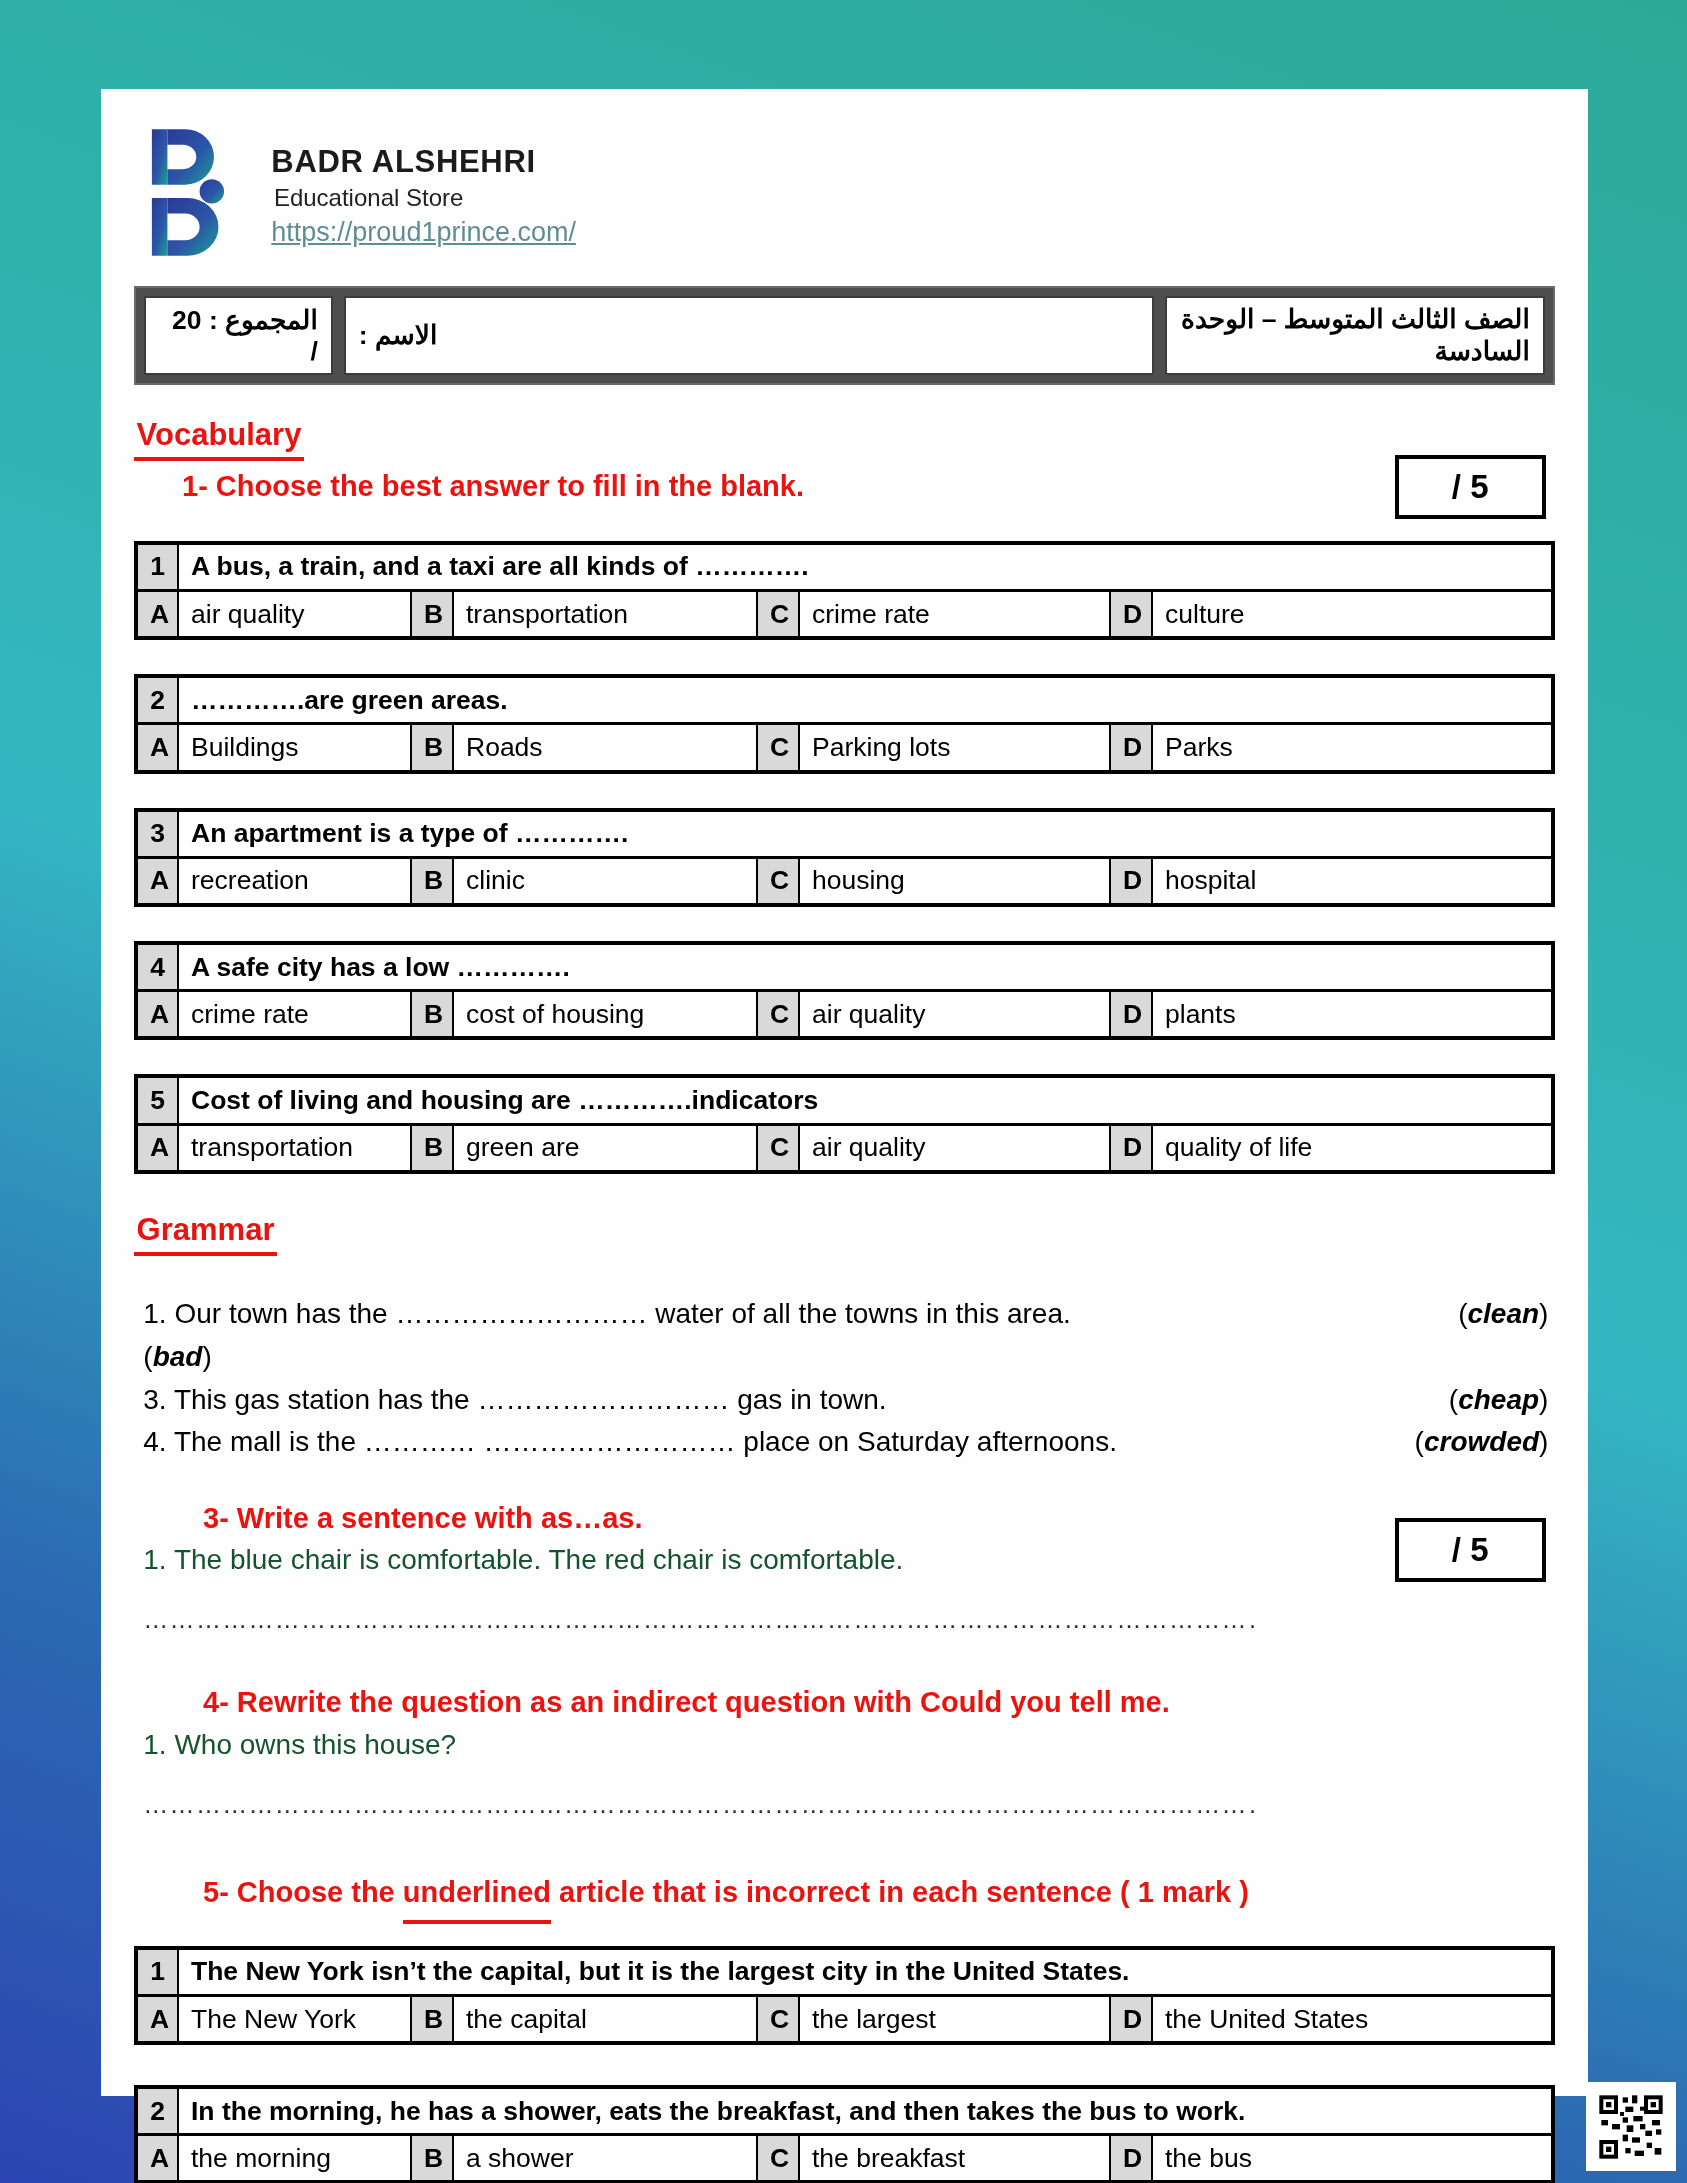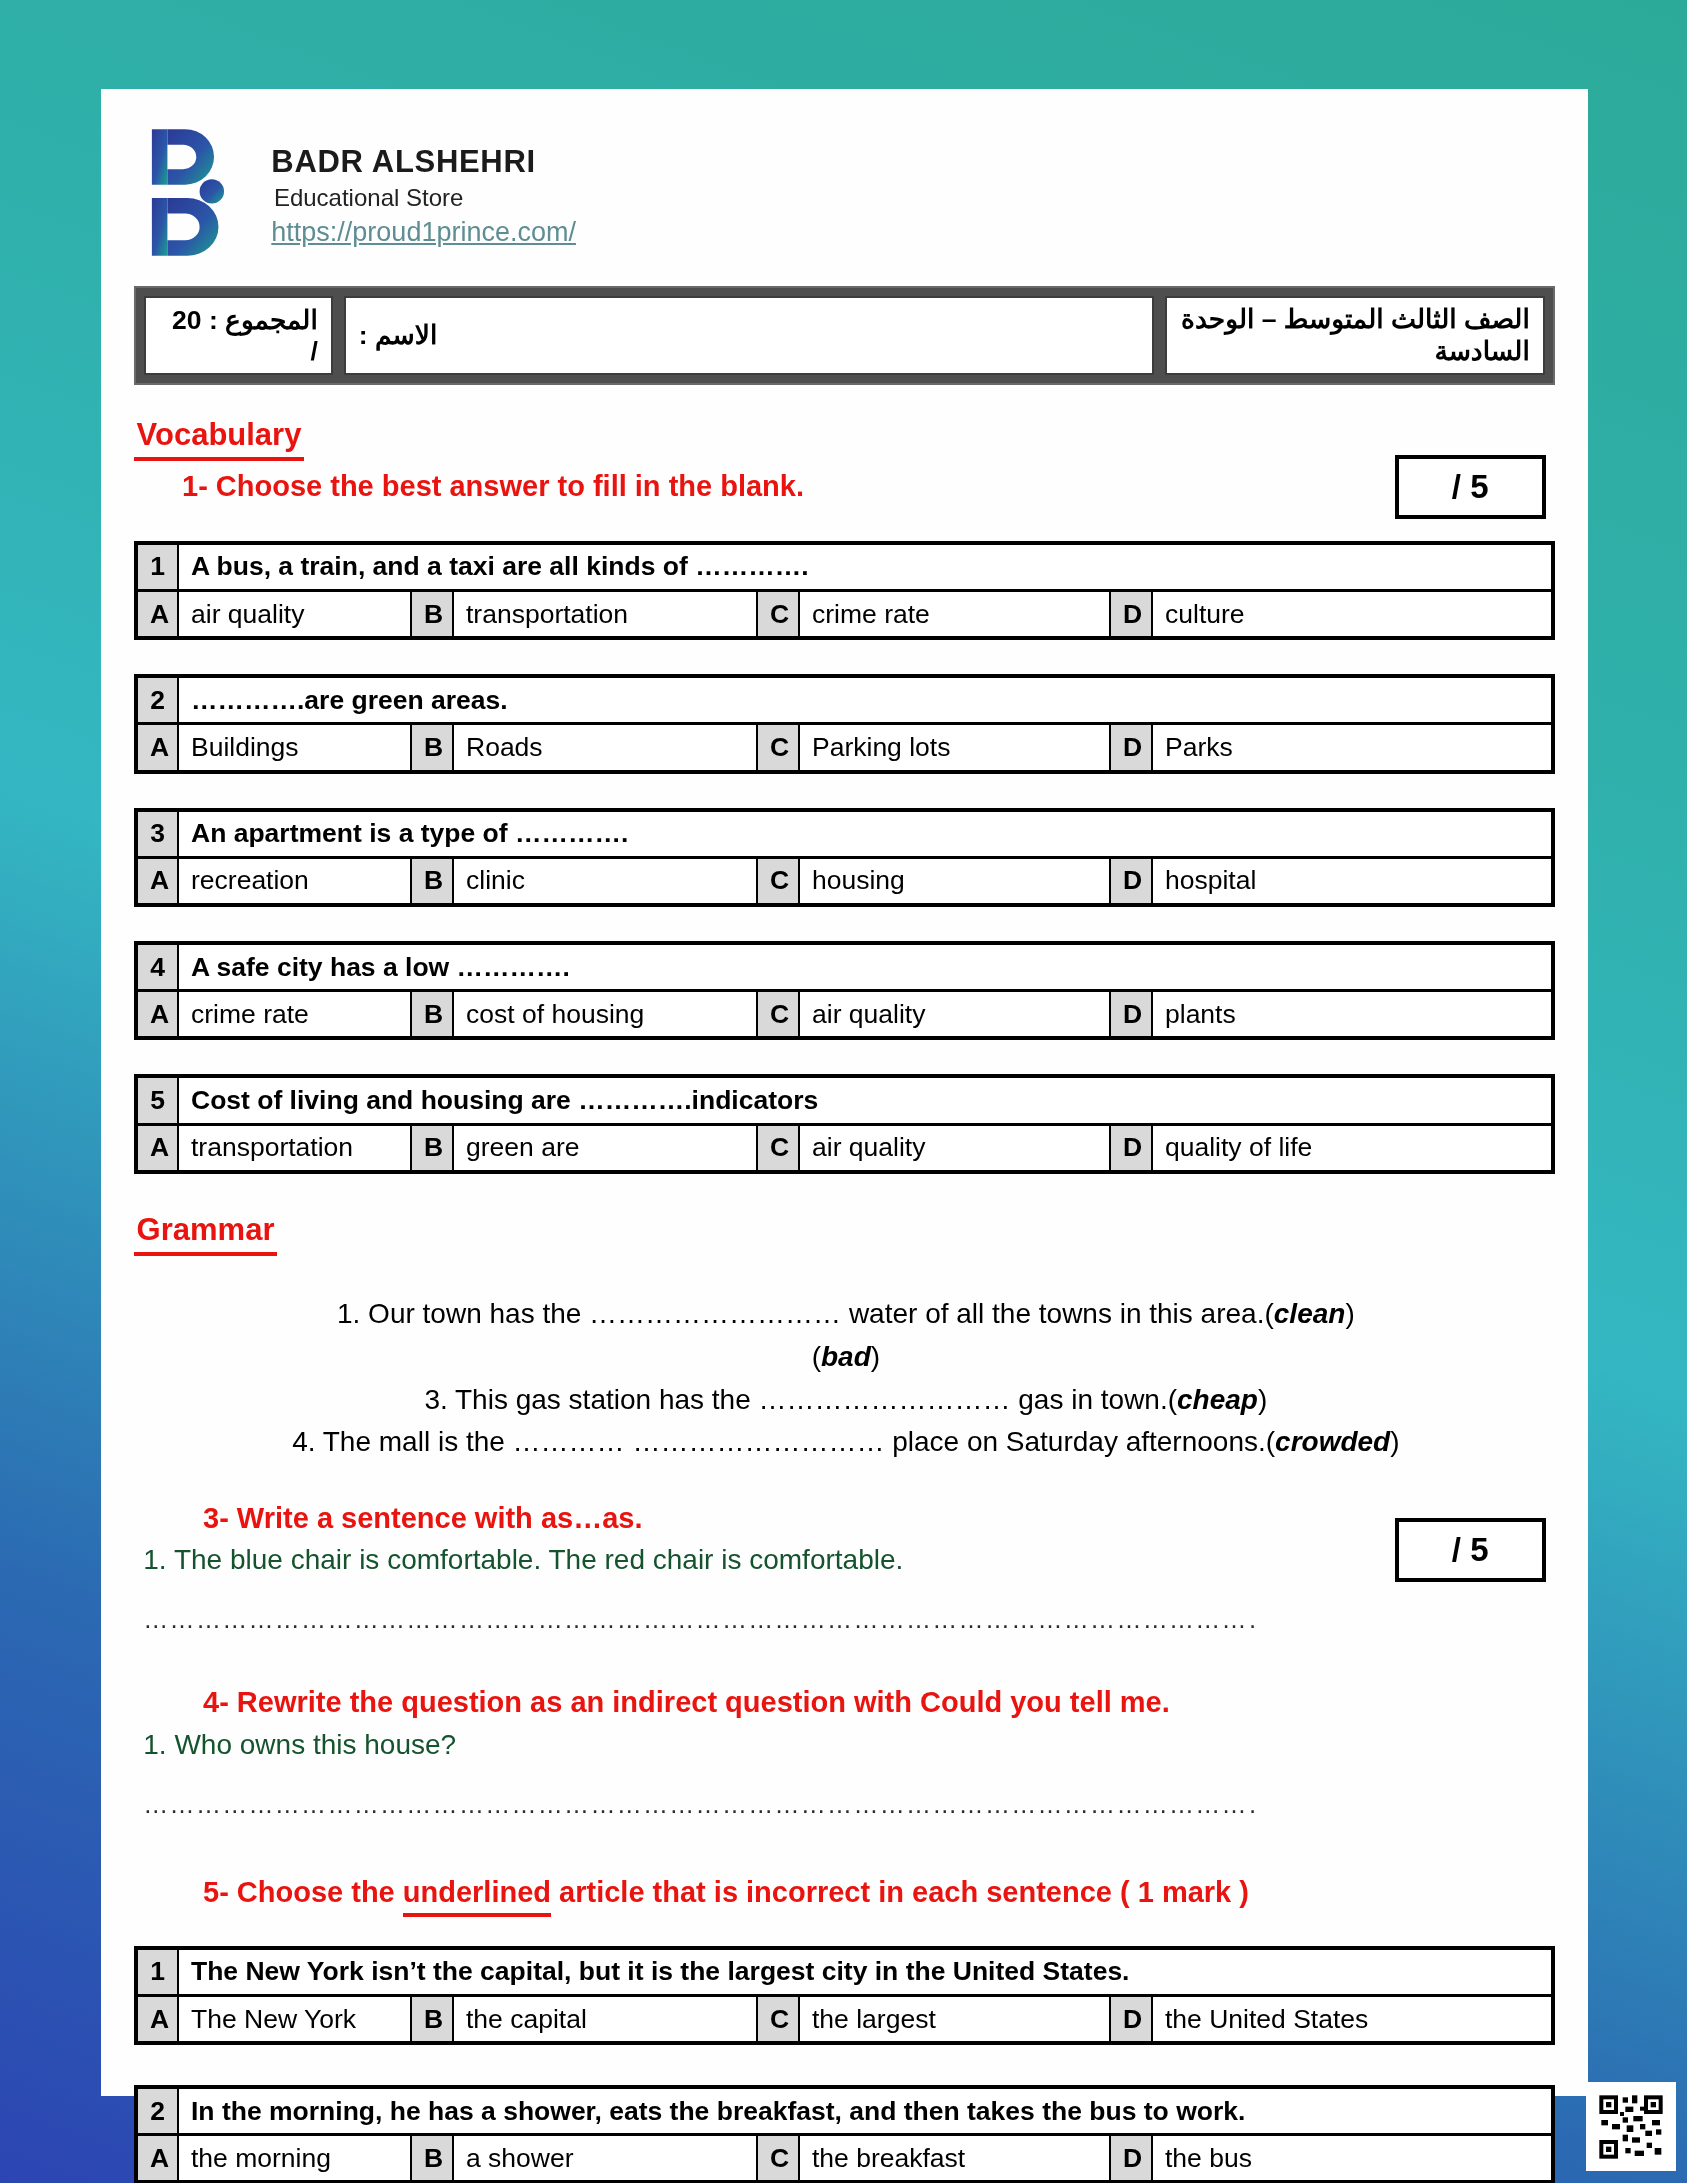--- a/index.html
+++ b/index.html
@@ -37,21 +37,21 @@
                font-size:33px; font-weight:bold; color:#000; }
   
   .mcq { width:100%; border-collapse:collapse; border:4px solid #000; table-layout:fixed; }
   .mcq td { border:2px solid #000; font-size:26.5px; color:#000; padding:6.6px 12px; background:#fff; overflow:hidden; white-space:nowrap; }
   .mcq tr.qrow td { border-bottom:3.3px solid #000; }
   .cell-num, .cell-letter { background:#d9d9d9 !important; text-align:center; font-weight:bold; padding:6.6px 2.6px; }
   .cell-q { font-weight:bold; font-size:28px; }
   .tbl { margin-top:34px; }
   .tbl.first { margin-top:38px; }
   
-  .fill-line { display:flex; justify-content:center; align-items:baseline; font-size:28px; color:#000;
+  .fill-line { display:flex; justify-content:space-between; align-items:baseline; font-size:28px; color:#000;
                padding:0 6.6px 0 9.3px; margin-top:10.6px; }
   .fill-line .hint { white-space:nowrap; }
   .fill-line .hint b { font-style:italic; }
   .plain-line { font-size:28px; color:#14532d; margin-top:9.3px; padding-left:9.3px; }
   .dots-line { font-size:25px; color:#2a2a2a; margin-top:29px; padding-left:9.3px; width:1125px;
                overflow:hidden; white-space:nowrap; letter-spacing:1.3px; }
   .sub-sec { position:relative; }
   
   .qr-box { position:absolute; right:10.6px; bottom:12px; width:90px; height:89px; background:#fff;
             display:flex; align-items:center; justify-content:center; }
@@ -276,21 +276,21 @@
 
     <div class="sub-sec" style="margin-top:52px;">
       <div class="instr center-pad" style="margin-top:0;">
         <span>4-  Rewrite the question as an indirect question with Could you tell me.</span>
       </div>
       <div class="plain-line">1. Who owns this house?</div>
       <div class="dots-line">………………………………………………………………………………………………………………………………………………………………</div>
     </div>
 
     <div class="instr center-pad" style="margin-top:57px;">
-      <span>5-  Choose the </span><span style="border-bottom:4px solid #e9140f; padding-bottom:5px;">underlined</span><span> article that is incorrect in each sentence ( 1 mark )</span>
+      <span>5-  Choose the </span><span style="border-bottom:4px solid #e9140f; padding-bottom:12px;">underlined</span><span> article that is incorrect in each sentence ( 1 mark )</span>
     </div>
 
     <table class="mcq tbl" style="margin-top:37px;">
       <colgroup>
           <col style="width:42px">
           <col style="width:233px">
           <col style="width:42px">
           <col style="width:304px">
           <col style="width:42px">
           <col style="width:311px">

